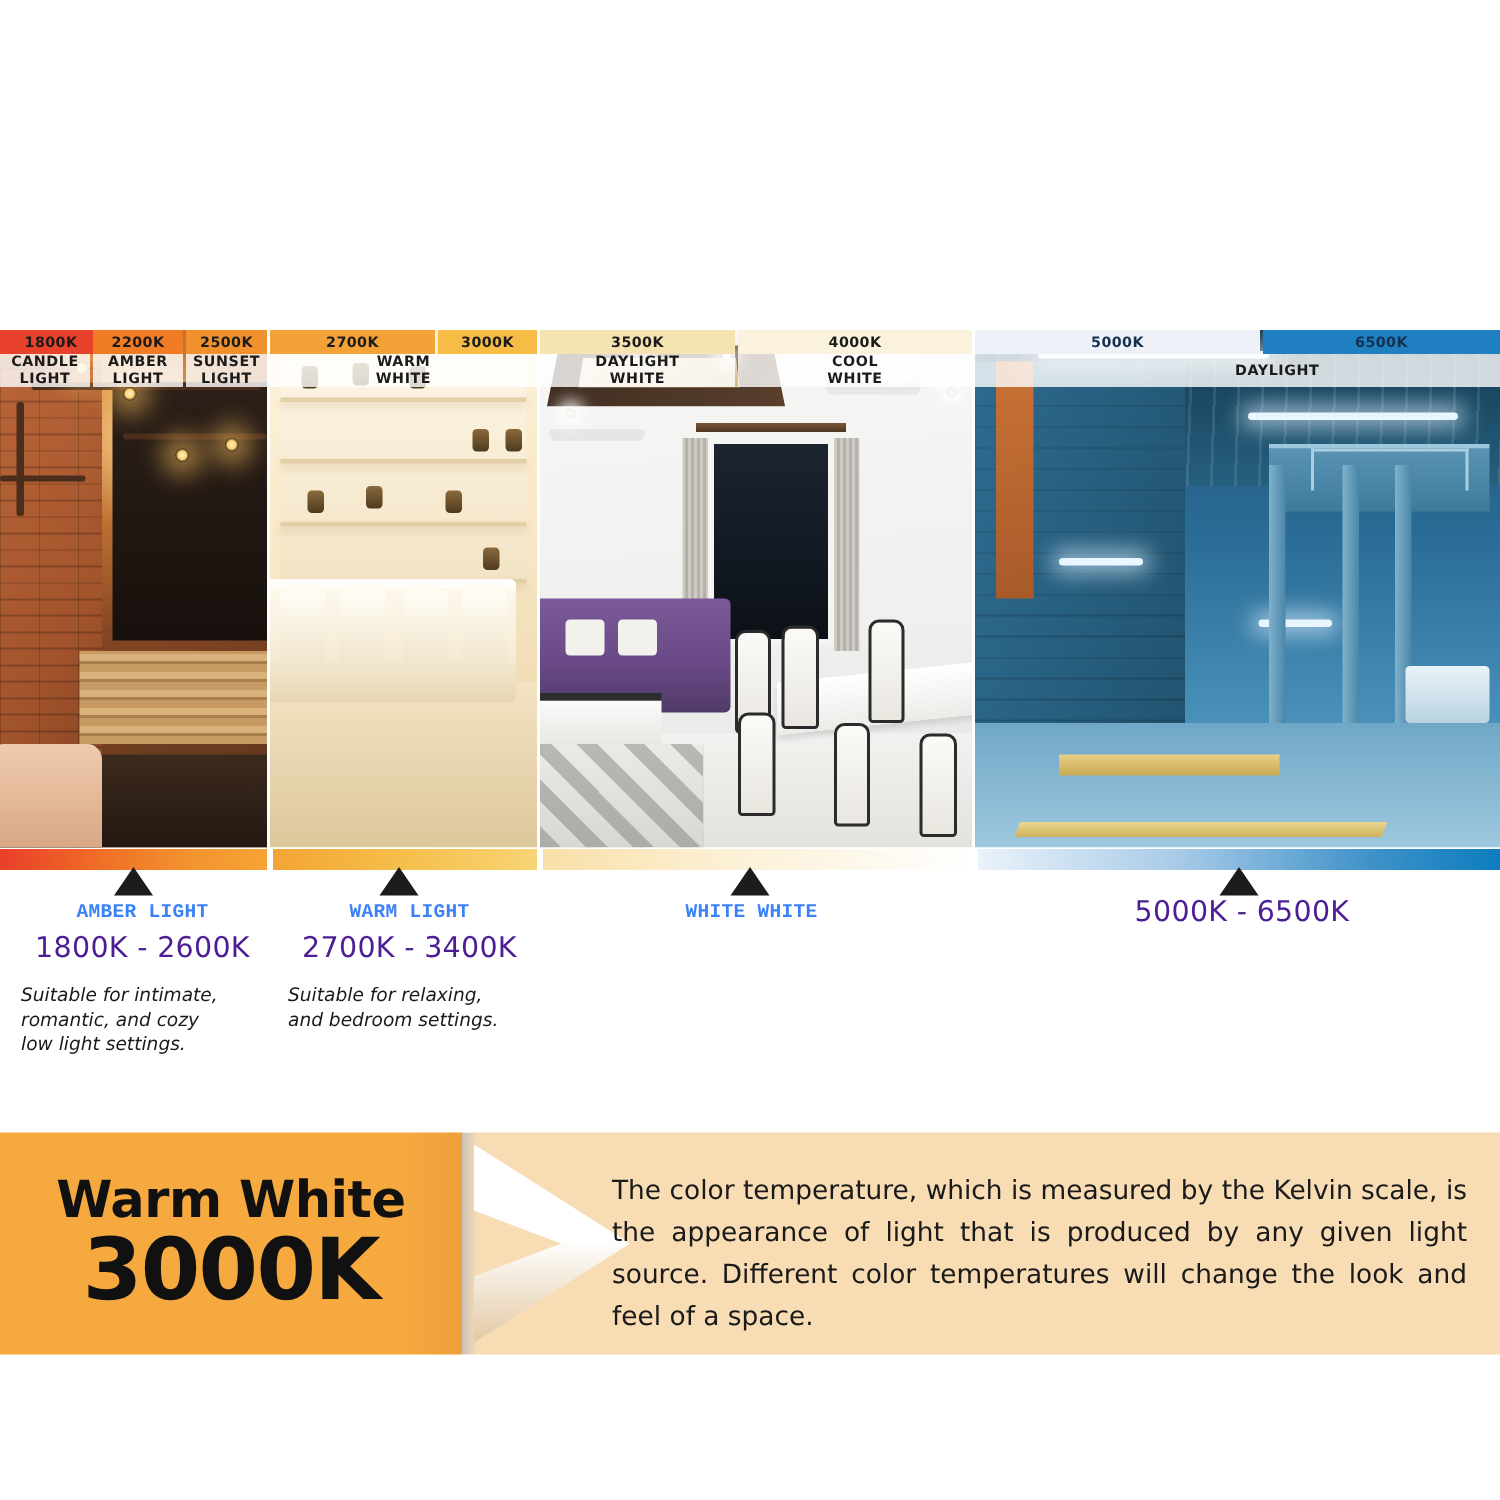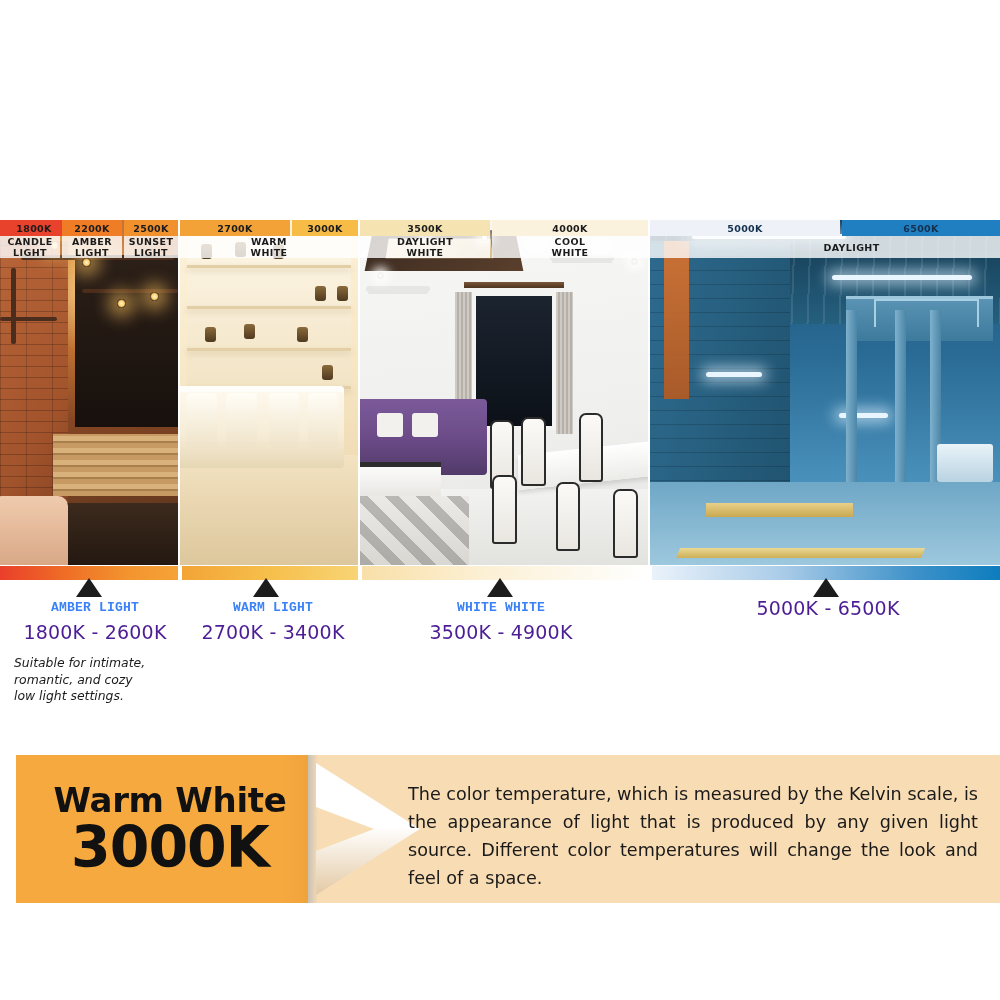--- a/index.html
+++ b/index.html
@@ -284,21 +284,21 @@
     font-family:"DejaVu Sans", sans-serif; text-align:center; line-height:23px;
   }
   .cat .cdesc {
     font-size: 12.4px; font-style:italic; color:#1a1a1a; line-height:16.5px;
     font-family:"DejaVu Sans", sans-serif; margin-top:11px; text-align:left;
   }
 
   
   .banner { position:absolute; top:755px; left:0; width:1000px; height:148px; }
   .banner-left {
-    position:absolute; left:16px; top:0; width:308px; height:148px;
+    position:absolute; left:0; top:0; width:308px; height:148px;
     background: linear-gradient(90deg,#f5a93f 0%, #f5a93f 86%, #eda03a 100%);
     display:flex; flex-direction:column; align-items:center; justify-content:center;
   }
   .bl-title {
     font-size: 34px; font-weight:bold; color:#111; letter-spacing:-.3px;
     font-family:"DejaVu Sans", sans-serif; line-height:38px;
   }
   .bl-kelvin {
     font-size: 57px; font-weight:bold; color:#111; letter-spacing:-1px;
     font-family:"DejaVu Sans", sans-serif; line-height:60px; margin-top:-2px;
@@ -479,24 +479,24 @@
 
   <div class="cats" id="cats">
       <div class="cat" style="left: 10px; width: 170px;">
         <div class="cname">AMBER LIGHT</div>
         <div class="crange">1800K - 2600K</div>
         <div class="cdesc" style="margin-left: 4px; width: 140px;">Suitable for intimate, romantic, and cozy low light settings.</div>
       </div>
       <div class="cat" style="left: 188px; width: 170px;">
         <div class="cname">WARM LIGHT</div>
         <div class="crange">2700K - 3400K</div>
+        <div class="cdesc" style="margin-left: 4px; width: 150px;">Suitable for relaxing, and bedroom settings.</div>
       </div>
       <div class="cat" style="left: 390px; width: 222px;">
         <div class="cname">WHITE WHITE</div>
-        <div class="crange">3500K - 4900K</div>
       </div>
       <div class="cat" style="left: 718px; width: 220px;">
         <div class="crange">5000K - 6500K</div>
       </div>
     </div>
 
   <div class="banner">
     <div class="banner-left">
       <div class="bl-title">Warm White</div>
       <div class="bl-kelvin">3000K</div>

